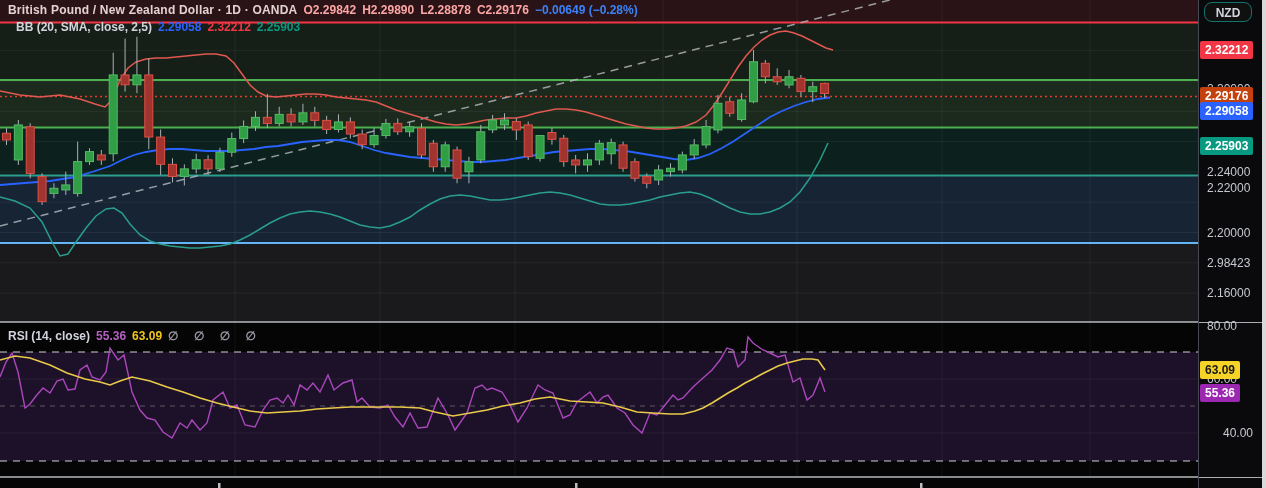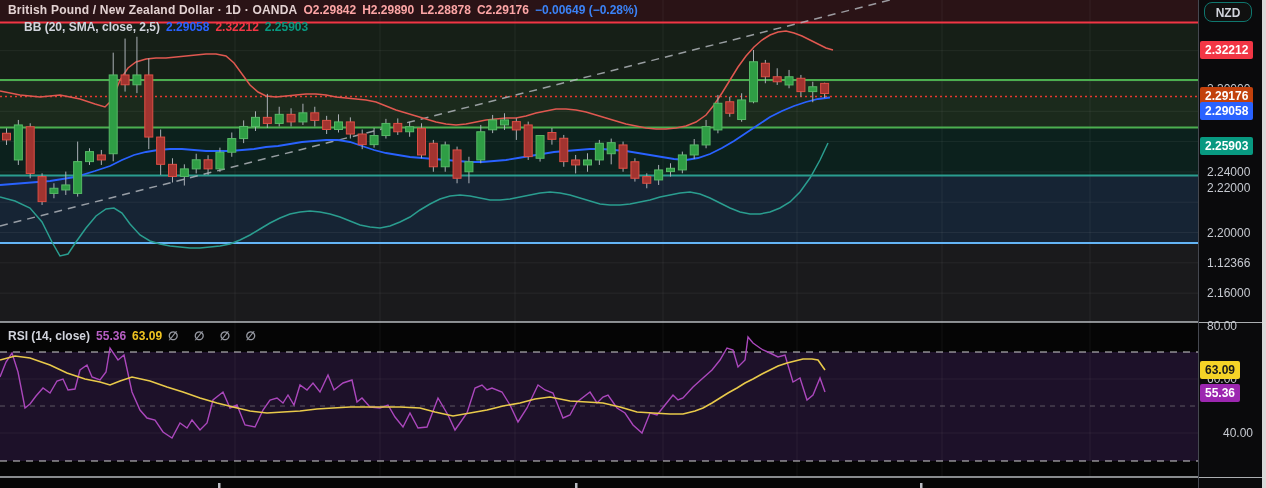--- a/index.html
+++ b/index.html
@@ -3,21 +3,21 @@
 <meta charset="utf-8">
 <style>
   html,body{margin:0;padding:0;background:#000;}
   #app{position:relative;width:1266px;height:488px;background:#0a0a0a;overflow:hidden;
        font-family:"Liberation Sans",sans-serif;}
   #chart-svg{position:absolute;left:0;top:0;}
   
   .legend{position:absolute;z-index:10;font-size:12px;color:#d1d4dc;white-space:nowrap;
           display:flex;gap:6px;align-items:center;}
   #symbol-legend{left:8px;top:3px;}
-  #bb-legend{left:24px;top:20px;}
+  #bb-legend{left:16px;top:20px;}
   #rsi-legend{left:8px;top:329px;}
   .sym{color:#e3d2d2;font-weight:bold;letter-spacing:.2px;text-align:center;}
   .ohlc{color:#fca5a5;font-weight:bold;}
   .chg{color:#3b82f6;font-weight:bold;}
   .ind-title{color:#d1d4dc;font-weight:bold;}
   .v-blue{color:#2962ff;font-weight:bold;}
   .v-red{color:#f23645;font-weight:bold;}
   .v-teal{color:#089981;font-weight:bold;}
   .v-purple{color:#b75fc4;font-weight:bold;}
   .v-yellow{color:#f0c420;font-weight:bold;}
@@ -252,21 +252,21 @@
   </div>
 
   <div id="price-axis">
     <div id="currency-btn">NZD</div>
     <div class="axis-sep" style="top:322px"></div>
     <div class="axis-sep" style="top:477px"></div>
   <div class="tick" style="top: 80px; margin-top: 9px;">2.30000</div>
       <div class="tick" style="top: 172px;">2.24000</div>
       <div class="tick" style="top: 188px;">2.22000</div>
       <div class="tick" style="top: 233px;">2.20000</div>
-      <div class="tick" style="top: 263px;">1.12366</div>
+      <div class="tick" style="top: 263px;">2.98423</div>
       <div class="tick" style="top: 293px;">2.16000</div>
       <div class="tick" style="top: 326px;">80.00</div>
       <div class="tick" style="top: 379px;">60.00</div>
       <div class="tick" style="top: 433px; margin-left: 16px;">40.00</div>
       <div class="badge" style="top: 50px; background: rgb(242, 54, 69); color: rgb(255, 255, 255);">2.32212</div>
       <div class="badge" style="top: 96px; background: #c2410c; color: rgb(255, 255, 255);">2.29176</div>
       <div class="badge" style="top: 111px; background: rgb(41, 98, 255); color: rgb(255, 255, 255);">2.29058</div>
       <div class="badge" style="top: 146px; background: rgb(8, 153, 129); color: rgb(255, 255, 255);">2.25903</div>
       <div class="badge" style="top: 370px; background: rgb(245, 211, 39); color: rgb(26, 26, 26);">63.09</div>
       <div class="badge" style="top: 393px; background: rgb(156, 39, 176); color: rgb(255, 255, 255);">55.36</div>

